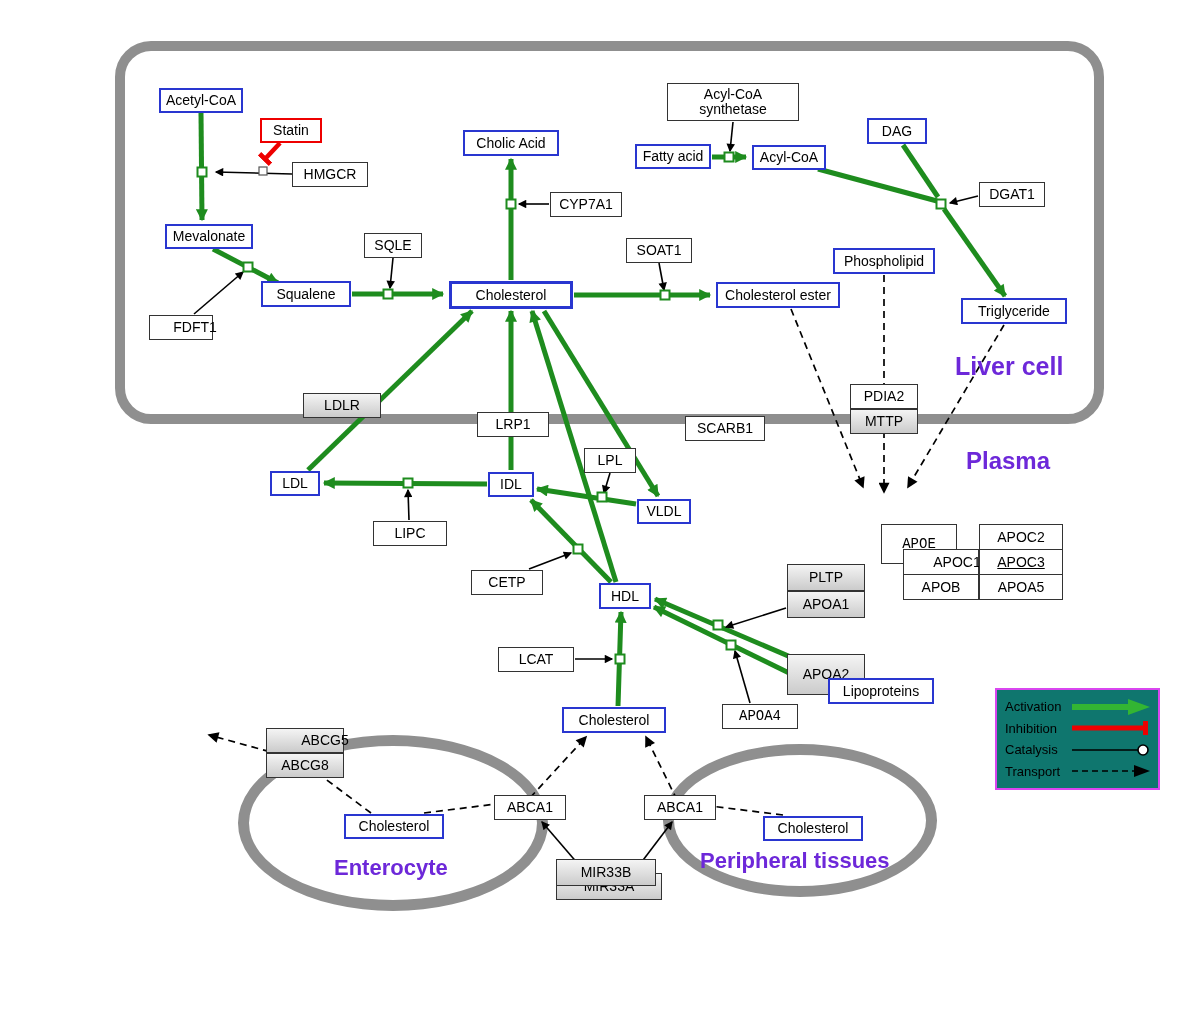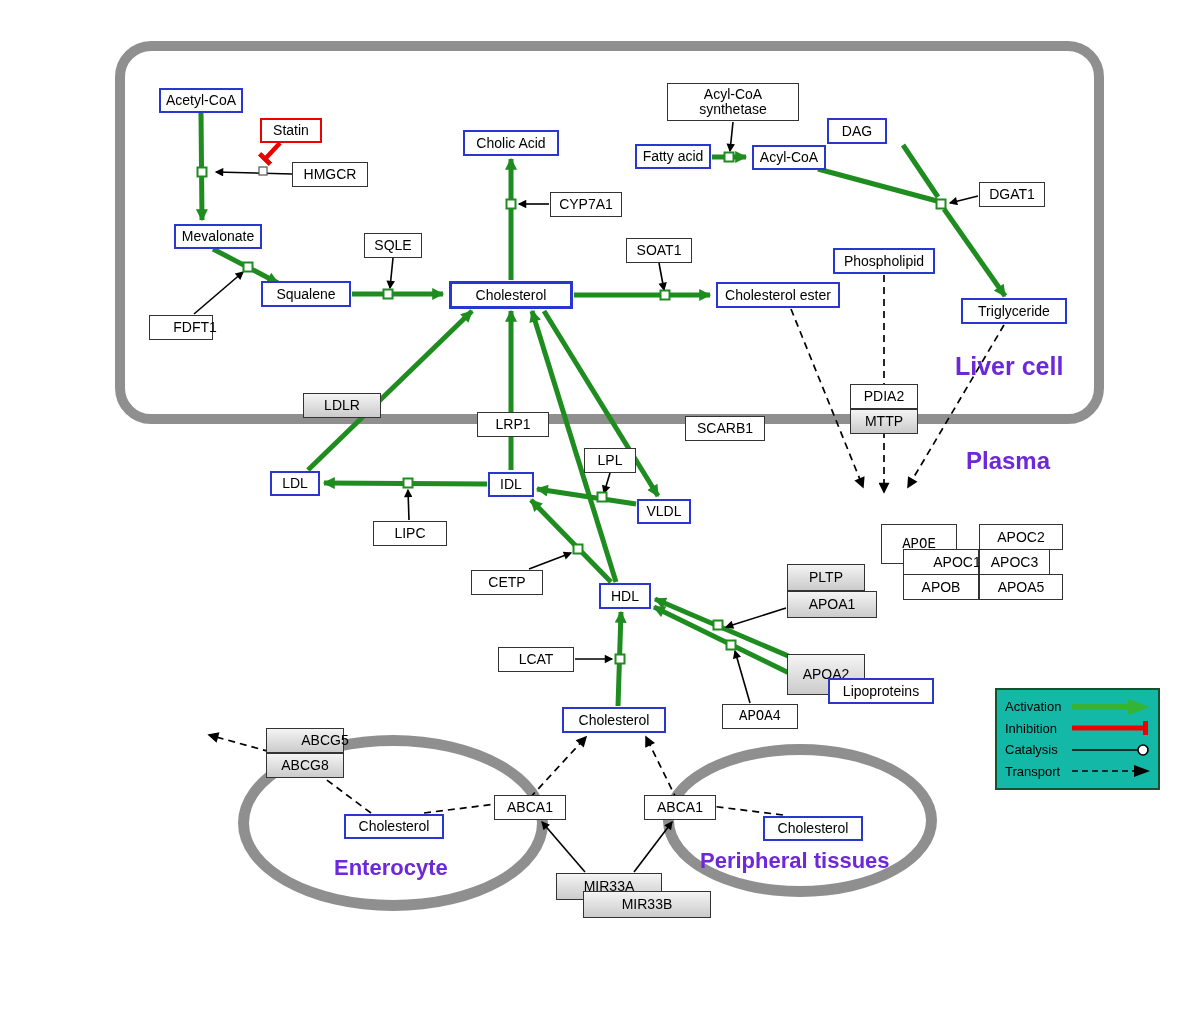--- a/index.html
+++ b/index.html
@@ -10,22 +10,22 @@
   .ellipse{border:11px solid #8f8f8f;border-radius:50%}
   .cmp-label{position:absolute;z-index:2;font-weight:bold;color:#6d28d9}
   svg.edges{position:absolute;left:0;top:0;z-index:1;pointer-events:none}
   .node{position:absolute;z-index:3;display:flex;align-items:center;justify-content:center;
         text-align:center;background:#fff;font-size:14px;line-height:1.05;color:#000;white-space:pre-line}
   .node.metabolite{border:2px solid #2936d0}
   .node.metabolite.em{border-width:3px}
   .node.gene{border:1px solid #333}
   .node.gene.shade{background:linear-gradient(180deg,#f4f4f4,#cbcbcb)}
   .node.drug{border:2px solid #ee0000}
-  .legend{position:absolute;left:995px;top:688px;width:165px;height:102px;border:2px solid #14532d;
-          background:#14b8a6;z-index:4;padding:7px 8px;display:flex;flex-direction:column;justify-content:space-between}
+  .legend{position:absolute;left:995px;top:688px;width:165px;height:102px;border:2px solid #d946ef;
+          background:#0f766e;z-index:4;padding:7px 8px;display:flex;flex-direction:column;justify-content:space-between}
   .legend-row{display:flex;align-items:center;justify-content:space-between;height:19px}
   .legend-row span{font-size:13px;color:#000}
 </style>
 </head>
 <body>
 
 <div class="canvas">
 
   <div class="compartment rounded" style="left:115px;top:41px;width:989px;height:383px"></div>
   <div class="compartment ellipse" style="left:238px;top:735px;width:310px;height:176px"></div>
@@ -105,70 +105,70 @@
 
   <div class="cmp-label" style="left:955px;top:352px;font-size:25px">Liver cell</div>
   <div class="cmp-label" style="left:966px;top:447px;font-size:24px">Plasma</div>
   <div class="cmp-label" style="left:334px;top:855px;font-size:22px">Enterocyte</div>
   <div class="cmp-label" style="left:700px;top:848px;font-size:22px">Peripheral tissues</div>
 
   <div id="nodes">
       <div class="node metabolite" style="left: 159px; top: 87.5px; width: 84px; height: 25px; border-color: rgb(41, 54, 208);">Acetyl-CoA</div>
       <div class="node drug" style="left: 260px; top: 117.5px; width: 62px; height: 25px; border-color: rgb(238, 0, 0);">Statin</div>
       <div class="node gene" style="left: 292px; top: 161.5px; width: 76px; height: 25px;">HMGCR</div>
-      <div class="node metabolite" style="left: 174px; top: 223.5px; width: 88px; height: 25px; border-color: rgb(41, 54, 208);">Mevalonate</div>
+      <div class="node metabolite" style="left: 165px; top: 223.5px; width: 88px; height: 25px; border-color: rgb(41, 54, 208);">Mevalonate</div>
       <div class="node gene" style="left: 149px; top: 314.5px; width: 64px; height: 25px; padding-left: 28px;">FDFT1</div>
       <div class="node metabolite" style="left: 261px; top: 281px; width: 90px; height: 26px; border-color: rgb(41, 54, 208);">Squalene</div>
       <div class="node gene" style="left: 364px; top: 232.5px; width: 58px; height: 25px;">SQLE</div>
       <div class="node metabolite" style="left: 463px; top: 130px; width: 96px; height: 26px; border-color: rgb(41, 54, 208);">Cholic Acid</div>
       <div class="node gene" style="left: 550px; top: 191.5px; width: 72px; height: 25px;">CYP7A1</div>
       <div class="node metabolite em" style="left: 449px; top: 281px; width: 124px; height: 28px; border-color: rgb(41, 54, 208);">Cholesterol</div>
       <div class="node gene" style="left: 626px; top: 237.5px; width: 66px; height: 25px;">SOAT1</div>
       <div class="node metabolite" style="left: 716px; top: 282px; width: 124px; height: 26px; border-color: rgb(41, 54, 208);">Cholesterol ester</div>
       <div class="node gene" style="left: 667px; top: 83px; width: 132px; height: 38px;">Acyl-CoA
 synthetase</div>
       <div class="node metabolite" style="left: 635px; top: 143.5px; width: 76px; height: 25px; border-color: rgb(41, 54, 208);">Fatty acid</div>
       <div class="node metabolite" style="left: 752px; top: 144.5px; width: 74px; height: 25px; border-color: rgb(41, 54, 208);">Acyl-CoA</div>
-      <div class="node metabolite" style="left: 827px; top: 118px; width: 60px; height: 26px; border-color: rgb(41, 54, 208);">DAG</div>
+      <div class="node metabolite" style="left: 867px; top: 118px; width: 60px; height: 26px; border-color: rgb(41, 54, 208);">DAG</div>
       <div class="node gene" style="left: 979px; top: 181.5px; width: 66px; height: 25px;">DGAT1</div>
       <div class="node metabolite" style="left: 833px; top: 248px; width: 102px; height: 26px; border-color: rgb(41, 54, 208);">Phospholipid</div>
       <div class="node metabolite" style="left: 961px; top: 298px; width: 106px; height: 26px; border-color: rgb(41, 54, 208);">Triglyceride</div>
       <div class="node gene" style="left: 850px; top: 383.5px; width: 68px; height: 25px;">PDIA2</div>
       <div class="node gene shade" style="left: 850px; top: 408.5px; width: 68px; height: 25px;">MTTP</div>
       <div class="node gene shade" style="left: 303px; top: 393px; width: 78px; height: 25px;">LDLR</div>
       <div class="node gene" style="left: 477px; top: 411.5px; width: 72px; height: 25px;">LRP1</div>
       <div class="node gene" style="left: 685px; top: 415.5px; width: 80px; height: 25px;">SCARB1</div>
       <div class="node metabolite" style="left: 270px; top: 470.5px; width: 50px; height: 25px; border-color: rgb(41, 54, 208);">LDL</div>
       <div class="node metabolite" style="left: 488px; top: 471.5px; width: 46px; height: 25px; border-color: rgb(41, 54, 208);">IDL</div>
       <div class="node gene" style="left: 373px; top: 520.5px; width: 74px; height: 25px;">LIPC</div>
       <div class="node gene" style="left: 584px; top: 447.5px; width: 52px; height: 25px;">LPL</div>
       <div class="node metabolite" style="left: 637px; top: 498.5px; width: 54px; height: 25px; border-color: rgb(41, 54, 208);">VLDL</div>
       <div class="node gene" style="left: 471px; top: 569.5px; width: 72px; height: 25px;">CETP</div>
       <div class="node metabolite" style="left: 599px; top: 583px; width: 52px; height: 26px; border-color: rgb(41, 54, 208);">HDL</div>
       <div class="node gene" style="left: 881px; top: 524px; width: 76px; height: 40px; font-family: Liberation Mono, monospace;">APOE</div>
       <div class="node gene" style="left: 979px; top: 524px; width: 84px; height: 26px;">APOC2</div>
       <div class="node gene" style="left: 903px; top: 549px; width: 76px; height: 26px; padding-left: 32px;">APOC1</div>
-      <div class="node gene" style="left: 979px; top: 549px; width: 71px; height: 26px;">APOC3</div>
+      <div class="node gene" style="left: 979px; top: 549px; width: 84px; height: 26px; text-decoration: underline;">APOC3</div>
       <div class="node gene" style="left: 903px; top: 574px; width: 76px; height: 26px;">APOB</div>
       <div class="node gene" style="left: 979px; top: 574px; width: 84px; height: 26px;">APOA5</div>
       <div class="node gene shade" style="left: 787px; top: 563.5px; width: 78px; height: 27px;">PLTP</div>
-      <div class="node gene shade" style="left: 787px; top: 590.5px; width: 90px; height: 27px;">APOA1</div>
+      <div class="node gene shade" style="left: 787px; top: 590.5px; width: 78px; height: 27px;">APOA1</div>
       <div class="node gene shade" style="left: 787px; top: 654px; width: 78px; height: 41px;">APOA2</div>
       <div class="node gene" style="left: 498px; top: 646.5px; width: 76px; height: 25px;">LCAT</div>
       <div class="node gene" style="left: 722px; top: 703.5px; width: 76px; height: 25px; font-family: Liberation Mono, monospace;">APOA4</div>
       <div class="node metabolite" style="left: 828px; top: 678px; width: 106px; height: 26px; border-color: rgb(41, 54, 208);">Lipoproteins</div>
       <div class="node metabolite" style="left: 562px; top: 707px; width: 104px; height: 26px; border-color: rgb(41, 54, 208);">Cholesterol</div>
       <div class="node gene shade" style="left: 266px; top: 727.5px; width: 78px; height: 25px; padding-left: 40px;">ABCG5</div>
       <div class="node gene shade" style="left: 266px; top: 752.5px; width: 78px; height: 25px;">ABCG8</div>
       <div class="node metabolite" style="left: 344px; top: 813.5px; width: 100px; height: 25px; border-color: rgb(41, 54, 208);">Cholesterol</div>
       <div class="node gene" style="left: 494px; top: 794.5px; width: 72px; height: 25px;">ABCA1</div>
       <div class="node gene" style="left: 644px; top: 794.5px; width: 72px; height: 25px;">ABCA1</div>
       <div class="node metabolite" style="left: 763px; top: 815.5px; width: 100px; height: 25px; border-color: rgb(41, 54, 208);">Cholesterol</div>
       <div class="node gene shade" style="left: 556px; top: 872.5px; width: 106px; height: 27px;">MIR33A</div>
-      <div class="node gene shade" style="left: 556px; top: 891px; width: 128px; height: 27px; margin-left: 27px;">MIR33B</div>
+      <div class="node gene shade" style="left: 556px; top: 859px; width: 100px; height: 27px;">MIR33B</div>
     </div>
 
   <div class="legend">
     <div class="legend-row">
       <span>Activation</span>
       <svg width="78" height="16">
         <line x1="0" y1="8" x2="58" y2="8" stroke="#33b533" stroke-width="6"></line>
         <polygon points="56,0 78,8 56,16" fill="#33b533"></polygon>
       </svg>
     </div>

